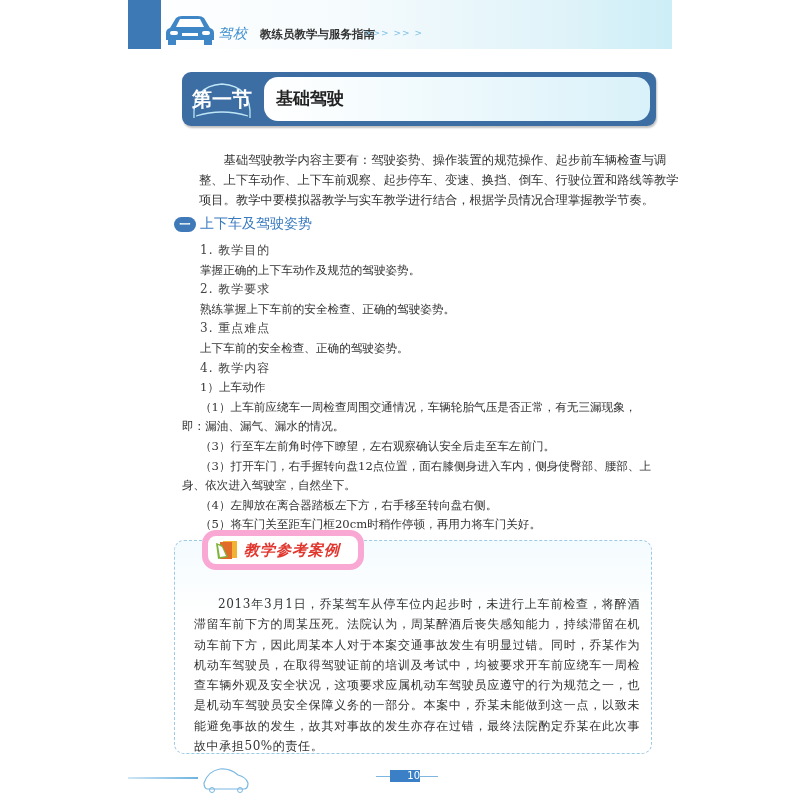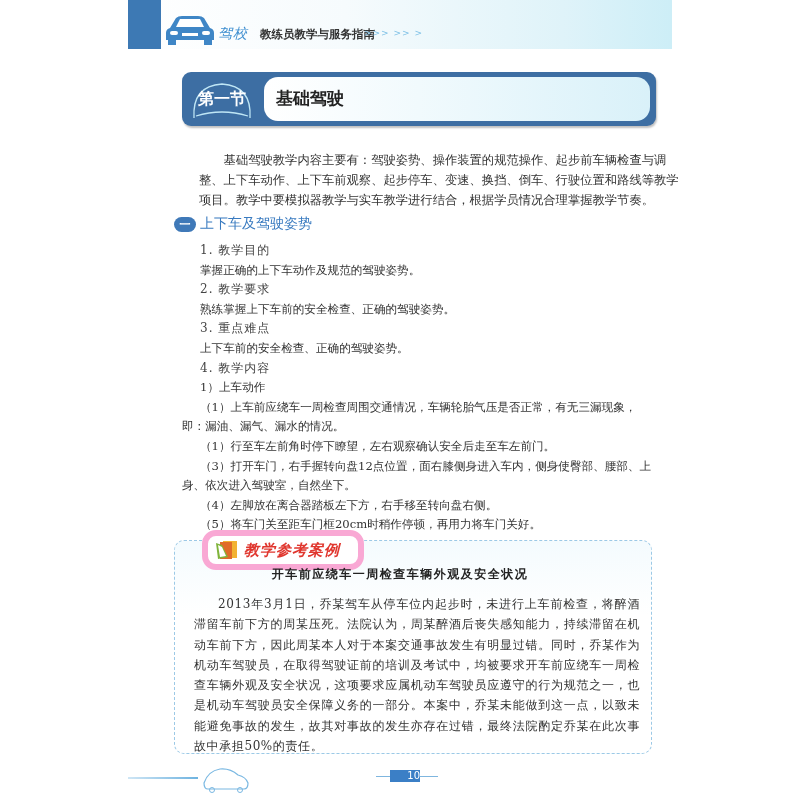--- a/index.html
+++ b/index.html
@@ -29,21 +29,21 @@
     font-size:9px; color:#7fc1e6; letter-spacing:1px;
   }
 
   
   .section-banner {
     position:absolute; left:54px; top:72px; width:474px; height:54px;
     background:#3d6ea3; border-radius:9px; box-shadow: 1px 2px 2px rgba(0,0,0,0.25);
   }
   .section-num {
     position:absolute; left:0; top:0; width:80px; height:54px; display:flex; align-items:center; justify-content:center;
-    font-family:"DejaVu Serif", serif; font-weight:bold; font-size:16px; color:#fff;
+    font-family:"DejaVu Serif", serif; font-weight:bold; font-size:20px; color:#fff;
   }
   .section-arc {
     position:absolute; left:6px; top:8px; width:68px; height:40px;
   }
   .section-title-box {
     position:absolute; left:82px; top:5px; width:386px; height:44px; border-radius:14px;
     background: linear-gradient(90deg, #ffffff 0%, #f1fafd 40%, #d9f1f9 100%);
   }
   .section-title {
     position:absolute; left:12px; top:10px; font-family:"DejaVu Sans", sans-serif;
@@ -143,37 +143,36 @@
   <div class="content">
     <div class="label">1. 教学目的</div>
     <div>掌握正确的上下车动作及规范的驾驶姿势。</div>
     <div class="label">2. 教学要求</div>
     <div>熟练掌握上下车前的安全检查、正确的驾驶姿势。</div>
     <div class="label">3. 重点难点</div>
     <div>上下车前的安全检查、正确的驾驶姿势。</div>
     <div class="label">4. 教学内容</div>
     <div>1）上车动作</div>
     <div class="wrap" style="width:470px; margin-left:-18px; text-indent:18px;">（1）上车前应绕车一周检查周围交通情况，车辆轮胎气压是否正常，有无三漏现象，即：漏油、漏气、漏水的情况。</div>
-    <div style="padding-left:0">（1）行至车左前角时停下瞭望，左右观察确认安全后走至车左前门。</div>
+    <div style="padding-left:0">（3）行至车左前角时停下瞭望，左右观察确认安全后走至车左前门。</div>
     <div class="wrap" style="width:470px; margin-left:-18px; text-indent:18px;">（3）打开车门，右手握转向盘12点位置，面右膝侧身进入车内，侧身使臀部、腰部、上身、依次进入驾驶室，自然坐下。</div>
     <div>（4）左脚放在离合器踏板左下方，右手移至转向盘右侧。</div>
     <div>（5）将车门关至距车门框20cm时稍作停顿，再用力将车门关好。</div>
   </div>
 
   <div class="case-box"></div>
   <div class="case-tab">
     <svg class="case-tab-icon" viewBox="0 0 26 22">
       <rect x="9" y="2" width="14" height="17" fill="#f2b233"></rect>
       <rect x="6" y="3" width="12" height="17" fill="#e06b2a"></rect>
       <path d="M2 4 L8 6 L14 18 L4 20 Z" fill="#7fb43a"></path>
       <path d="M4 6 L8 8 L12 17 L6 18 Z" fill="#ffffff"></path>
     </svg>
     <span class="case-tab-label">教学参考案例</span>
   </div>
-  <div class="case-title">开车前应绕车一周检查车辆外观及安全状况</div>
   <div class="case-body">
     <p>2013年3月1日，乔某驾车从停车位内起步时，未进行上车前检查，将醉酒滞留车前下方的周某压死。法院认为，周某醉酒后丧失感知能力，持续滞留在机动车前下方，因此周某本人对于本案交通事故发生有明显过错。同时，乔某作为机动车驾驶员，在取得驾驶证前的培训及考试中，均被要求开车前应绕车一周检查车辆外观及安全状况，这项要求应属机动车驾驶员应遵守的行为规范之一，也是机动车驾驶员安全保障义务的一部分。本案中，乔某未能做到这一点，以致未能避免事故的发生，故其对事故的发生亦存在过错，最终法院酌定乔某在此次事故中承担50%的责任。</p>
   </div>
 
   <div class="footer-line"></div>
   <svg class="footer-car" viewBox="0 0 52 30">
     <path d="M4 18 Q8 6 20 4 Q30 3 38 10 Q46 12 48 18 Q48 24 44 24 L8 24 Q4 24 4 18 Z" fill="none" stroke="#7ab8e2" stroke-width="1.2"></path>
     <circle cx="12" cy="25" r="2.5" fill="none" stroke="#7ab8e2" stroke-width="1"></circle>
     <circle cx="40" cy="25" r="2.5" fill="none" stroke="#7ab8e2" stroke-width="1"></circle>
   </svg>

